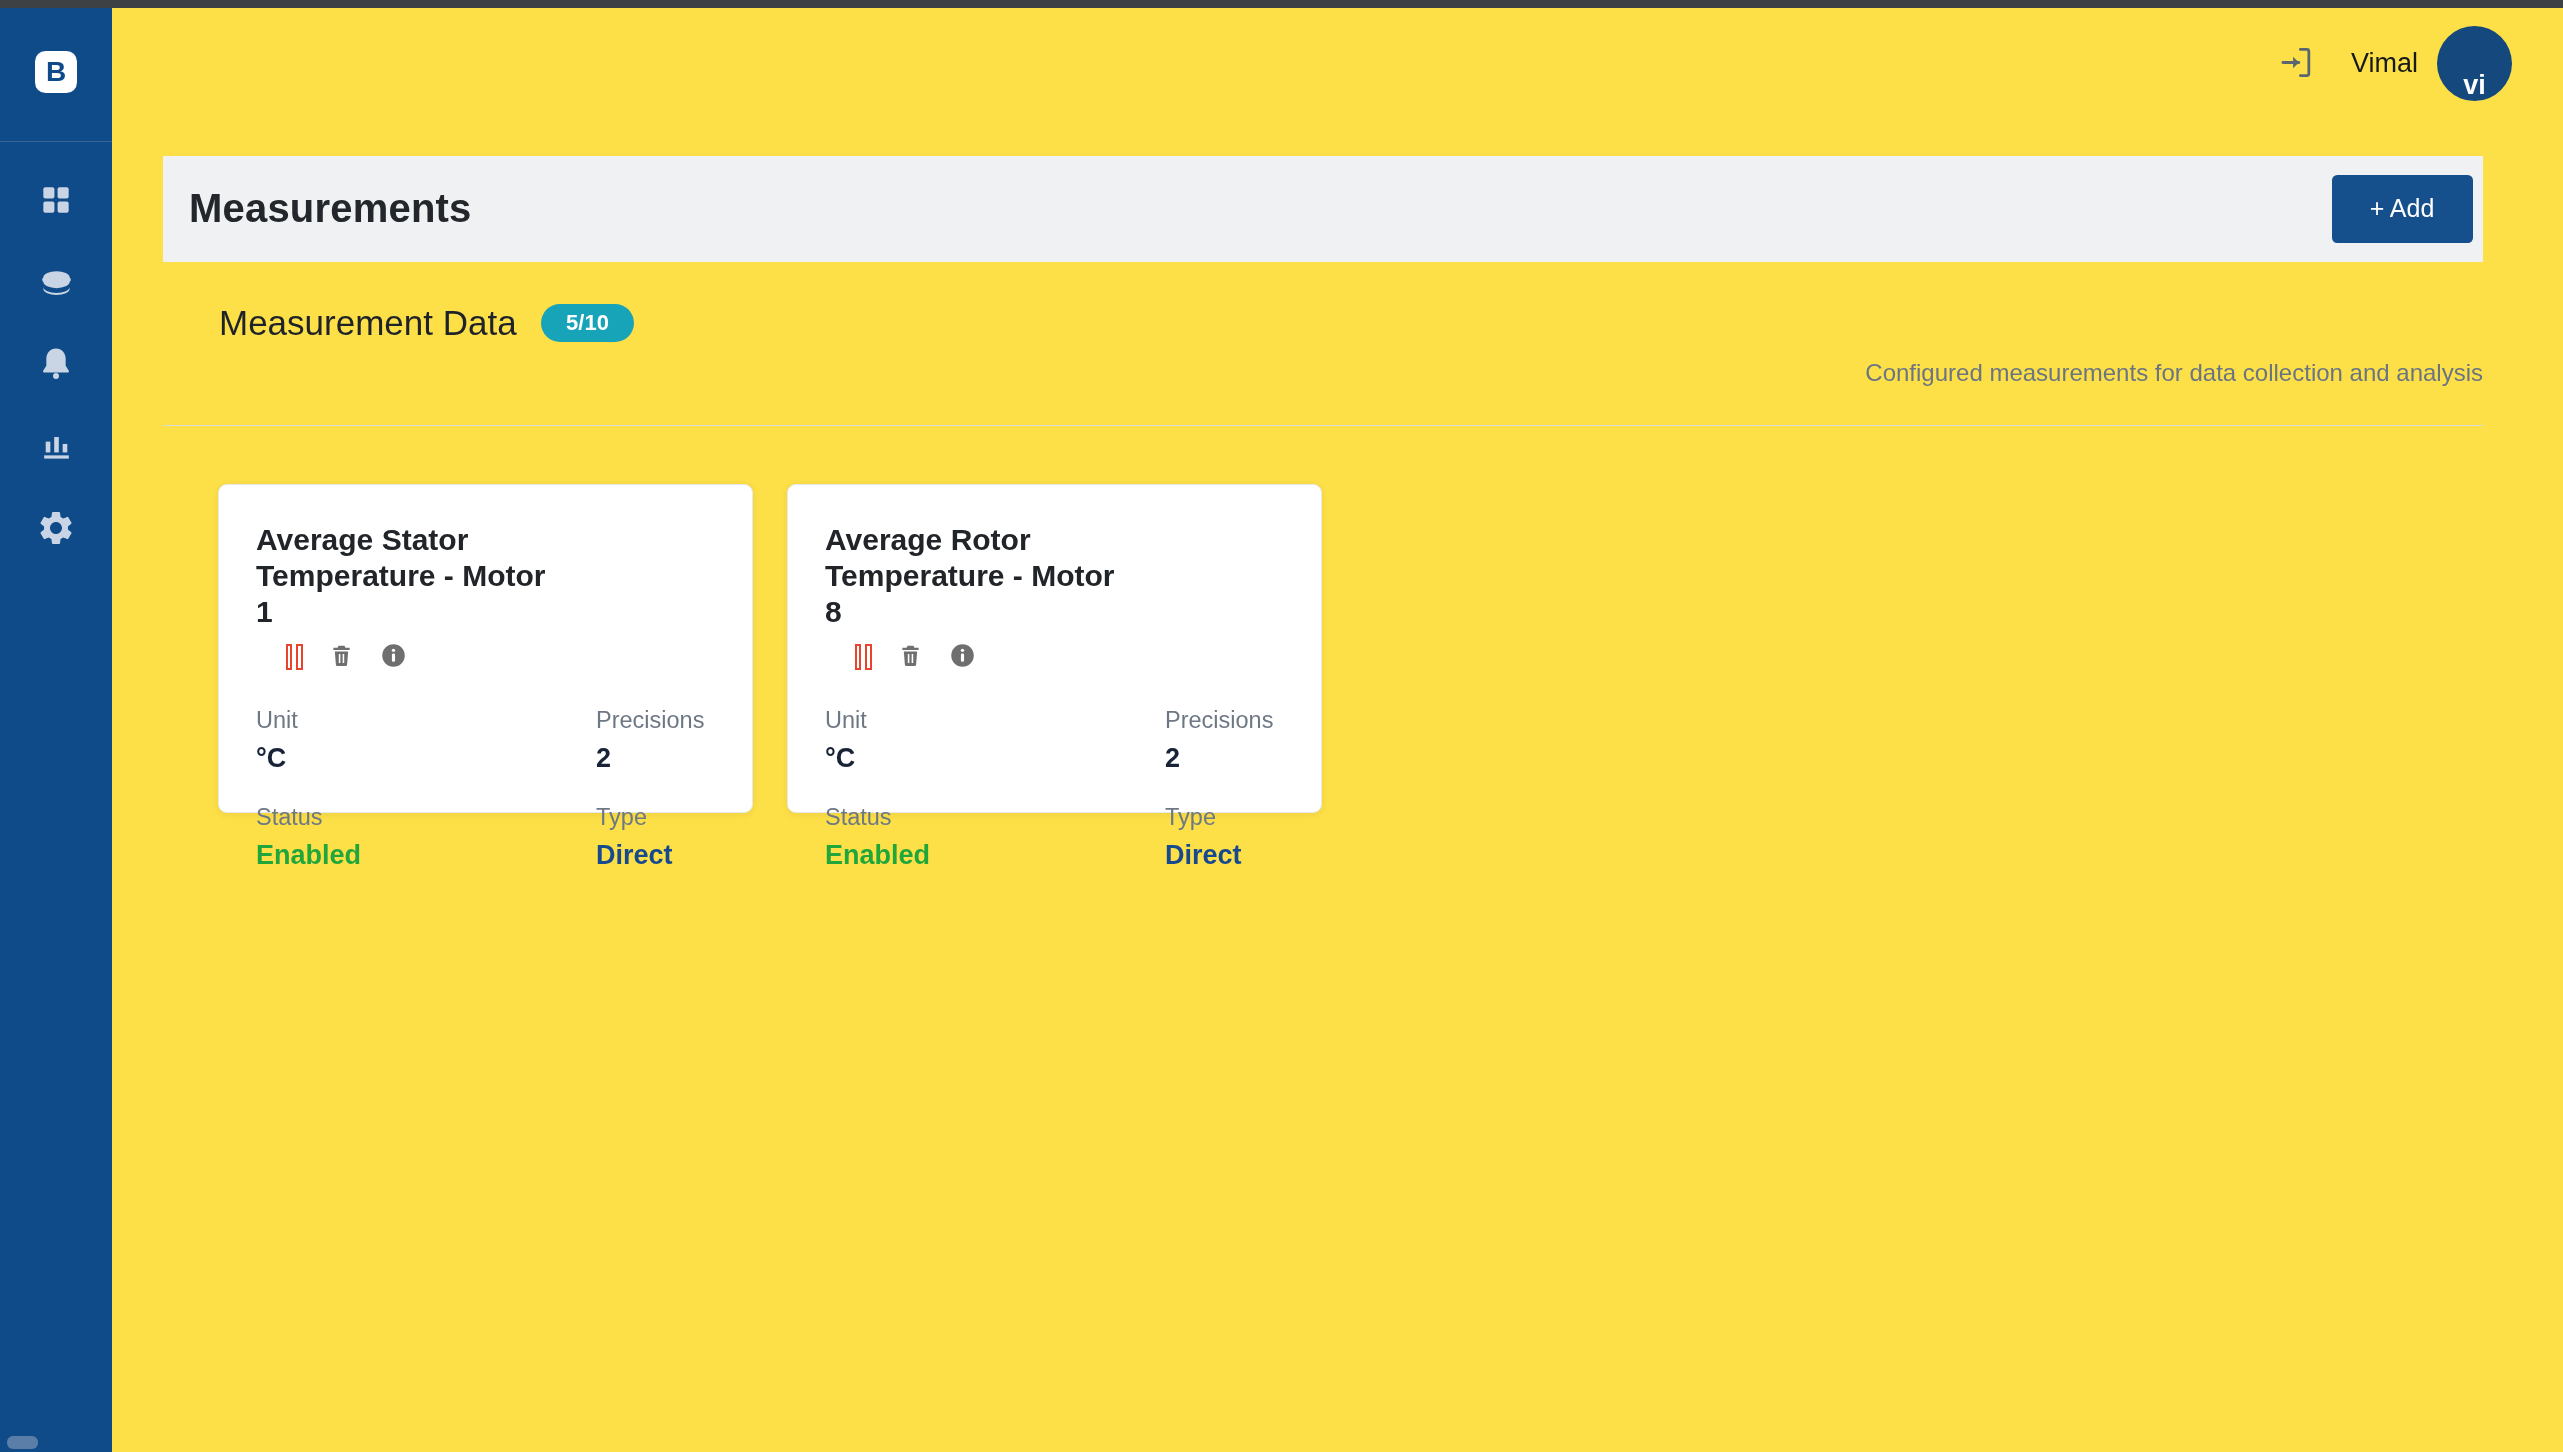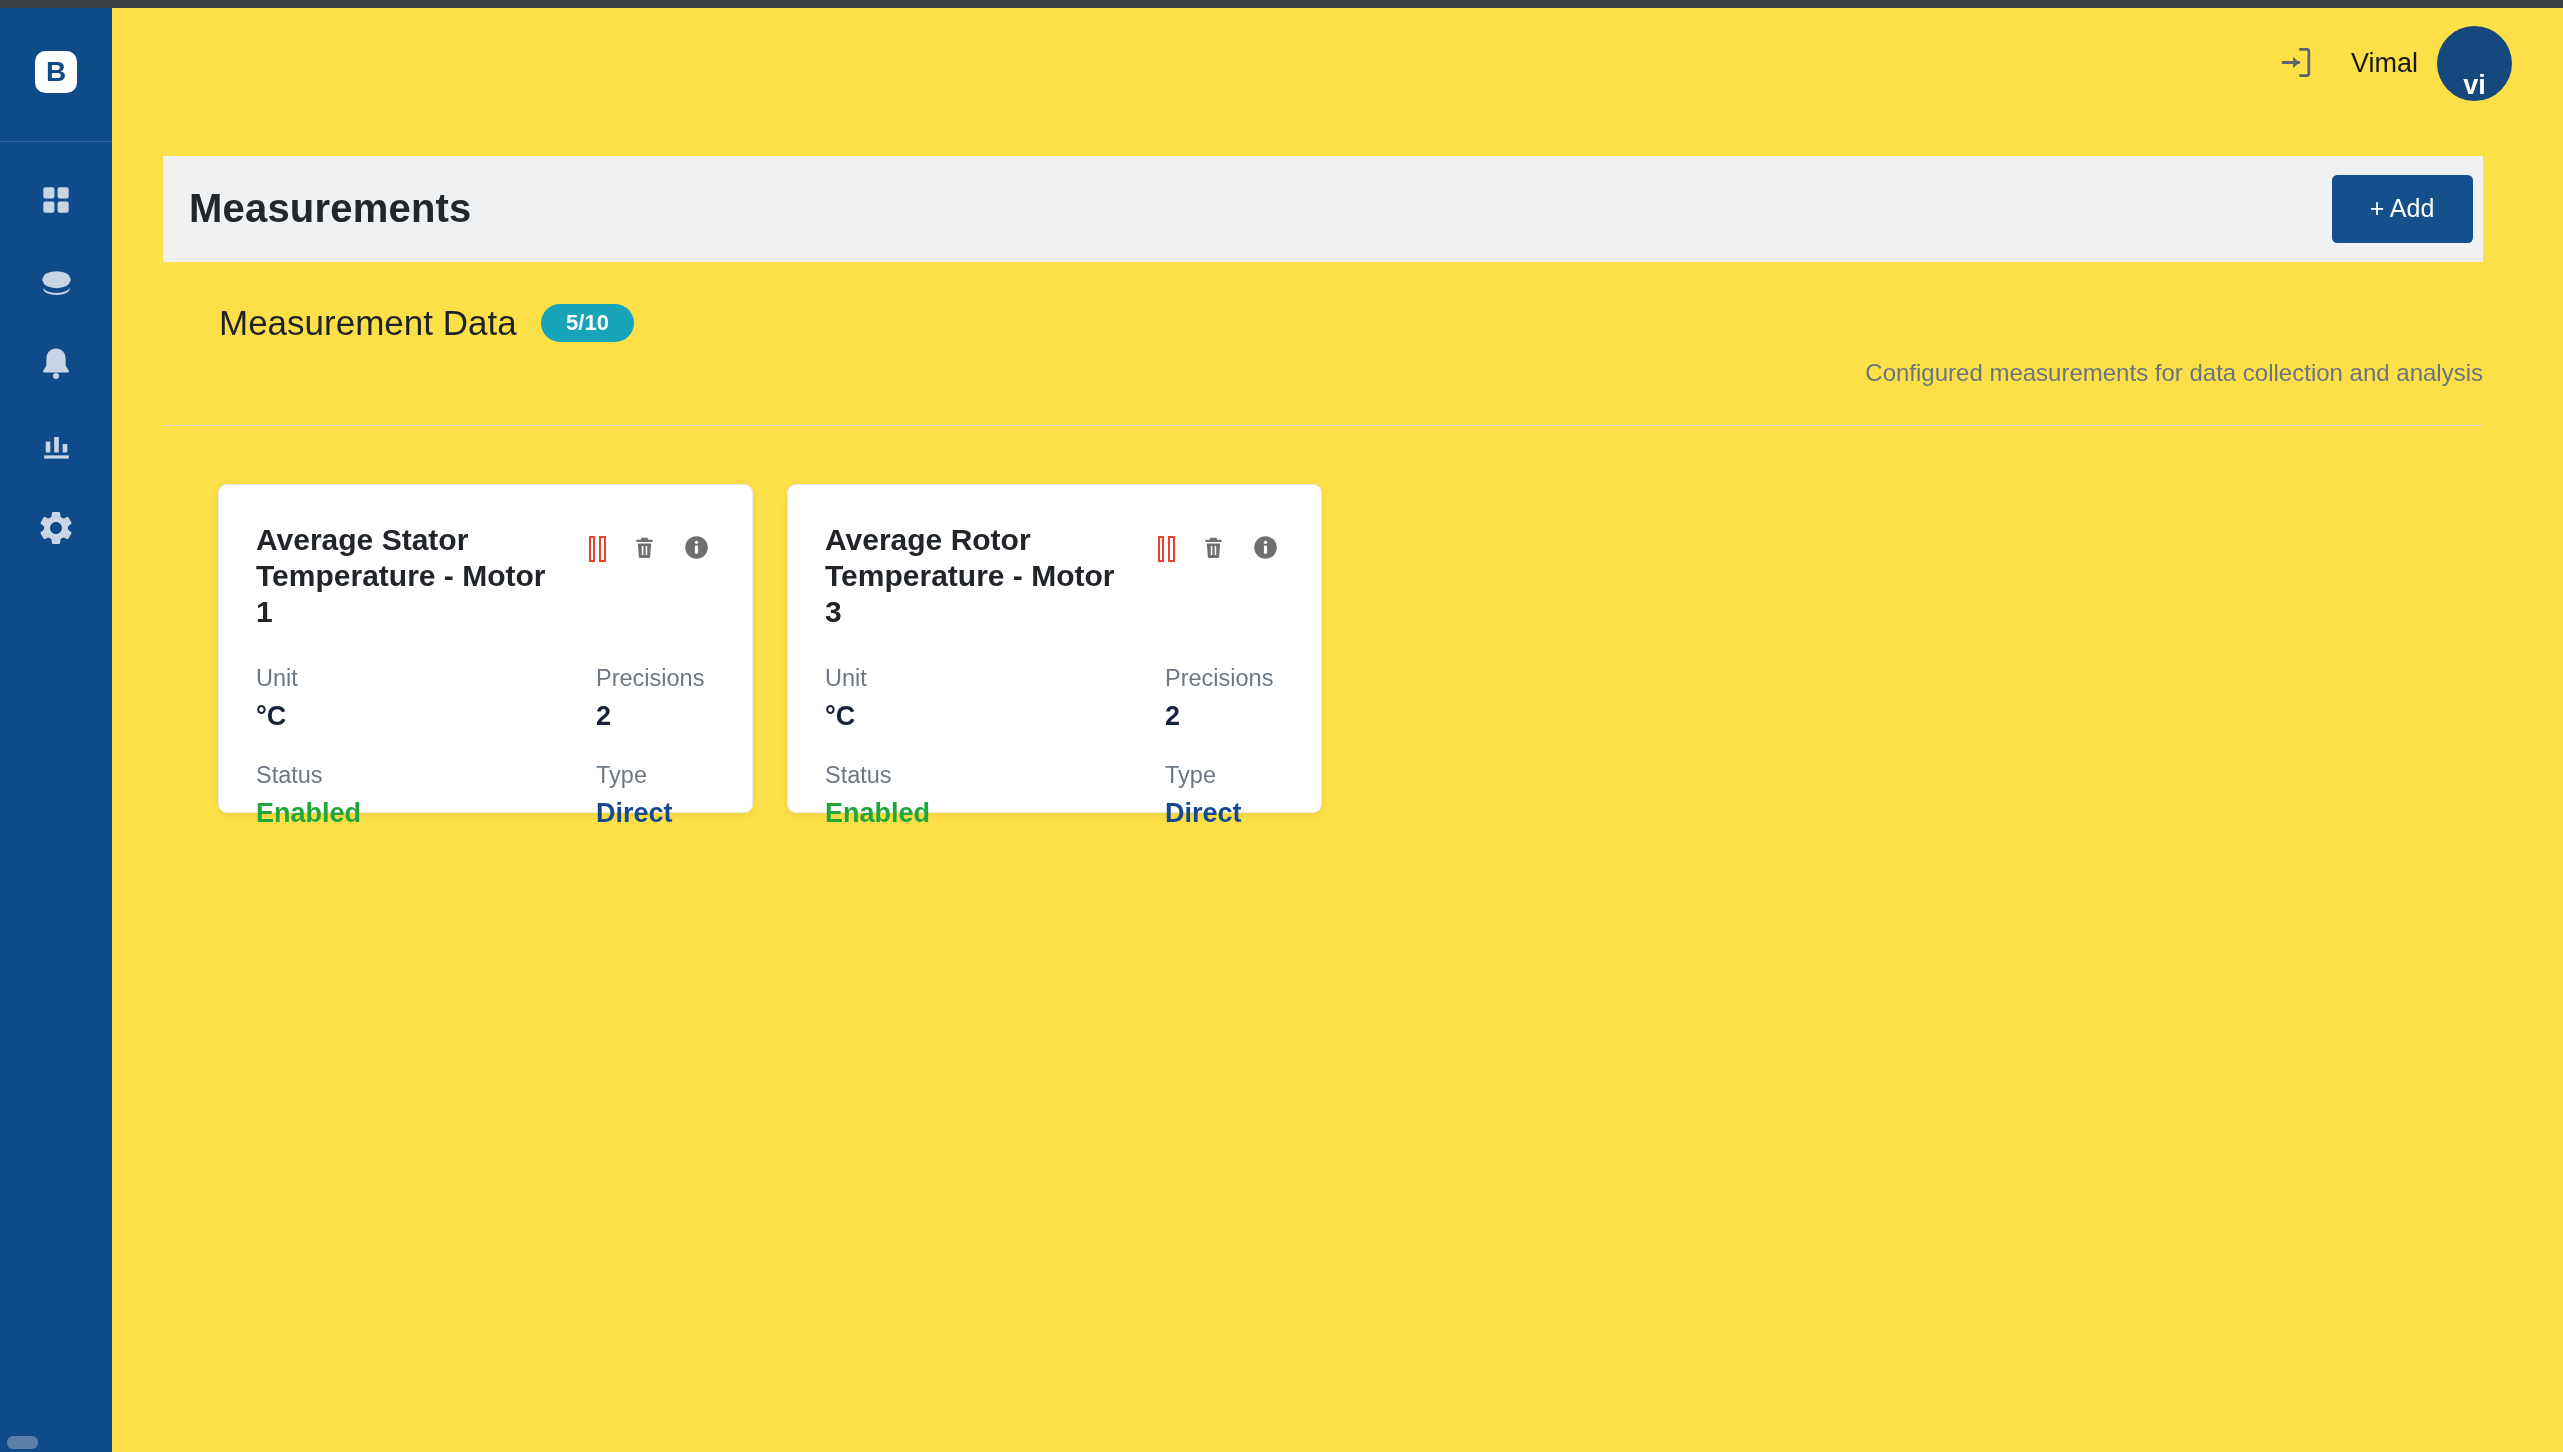--- a/index.html
+++ b/index.html
@@ -105,21 +105,21 @@
   .section-divider { margin-top: 38px; height: 0.9px; background: #d9dcdf; }
 
   .cards { padding: 58px 0 0 55px; display: flex; gap: 34px; }
   .card {
     width: 535px; height: 329px;
     background: #ffffff;
     border: 0.9px solid #e7e9eb; border-radius: 8.7px;
     box-shadow: 0 1.7px 7px rgba(0,0,0,0.07);
     padding: 37px 37px 0 37px;
   }
-  .card-head { display: flex; align-items: flex-start; }
+  .card-head { display: flex; align-items: flex-start; flex-direction: column; }
   .card-title {
     width: 303px;
     font-size: 30px; font-weight: 600; color: #212529;
     line-height: 1.2;
   }
   .card-actions { display: flex; align-items: center; gap: 26px; margin-left: 30px; padding-top: 12.2px; }
   .action-btn { display: flex; align-items: center; justify-content: center; cursor: pointer; background: none; border: none; padding: 0; }
   .pause-glyph { display: flex; gap: 4.4px; }
   .pause-glyph span { display: block; width: 6.1px; height: 26px; border: 2.6px solid #e8432c; background: #ffffff; }
 
@@ -267,21 +267,21 @@
           </div>
           <div class="field">
             <div class="field-label">Type</div>
             <div class="field-value type-blue">Direct</div>
           </div>
         </div>
       </div>
 
       <div class="card">
         <div class="card-head">
-          <div class="card-title">Average Rotor Temperature - Motor 3</div>
+          <div class="card-title">Average Rotor Temperature - Motor 8</div>
           <div class="card-actions">
             <button class="action-btn">
               <span class="pause-glyph">
                   <span></span>
                   <span></span>
                 </span>
             </button>
             <button class="action-btn">
               <span>
                 <svg width="25" height="27" viewBox="0 0 24 24">

